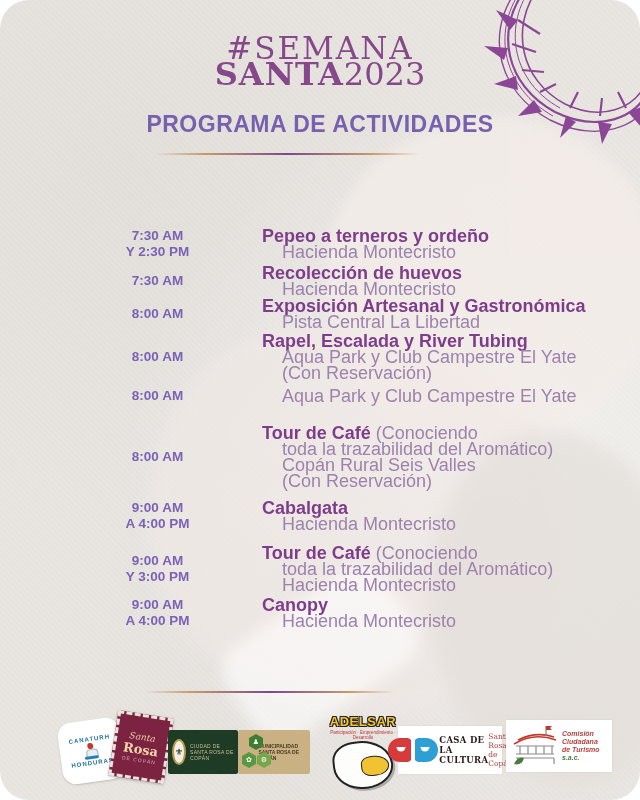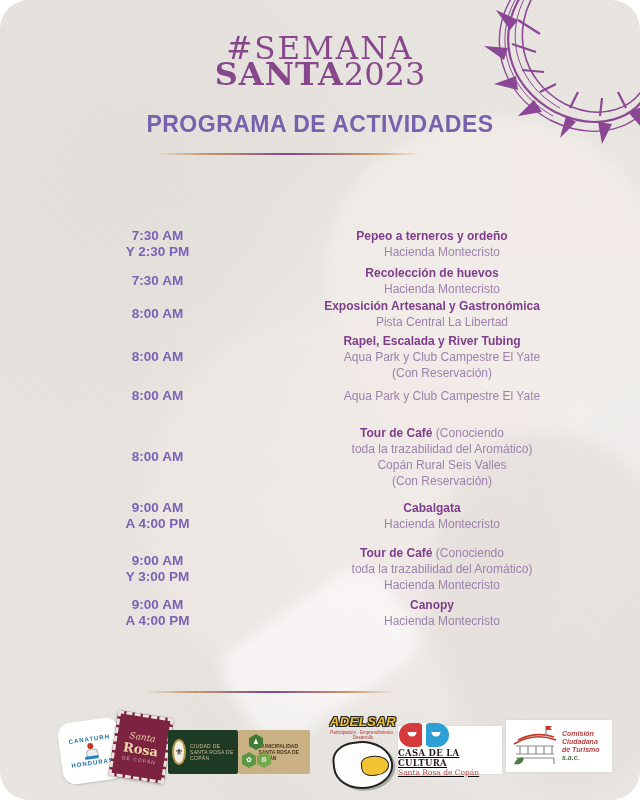--- a/index.html
+++ b/index.html
@@ -42,21 +42,21 @@
   .banner{position:absolute;left:50%;transform:translateX(-50%);top:177px;height:34px;
     background:#7c63b4;border-radius:17px;display:flex;align-items:center;padding:0 24px;
     outline:1px solid rgba(255,255,255,.5);outline-offset:-3px;}
   .banner span{font-family:"DejaVu Serif", serif;font-size:19px;letter-spacing:2px;color:#e7ddf2;}
 
   
   .sched{position:absolute;left:0;top:0;width:640px;}
   .row{position:absolute;left:0;width:640px;display:flex;align-items:center;}
   .time{width:205px;margin-left:55px;text-align:center;color:#7a62b4;font-weight:700;
     font-size:13.5px;line-height:16px;}
-  .info{margin-left:2px;width:340px;font-size:12px;line-height:16px;text-align:center;}
+  .info{margin-left:2px;width:340px;font-size:18px;line-height:16px;}
   .etitle{color:#7e3d8b;font-weight:700;}
   .erest{color:#9d82ad;font-weight:400;}
   .sub{color:#9d82ad;font-weight:400;margin-left:20px;}
 
   
   .logos{position:absolute;left:0;top:712px;width:640px;height:80px;}
   .logo{position:absolute;}
   .canaturh{left:60px;top:8px;width:62px;height:62px;background:#fff;transform:rotate(-8deg);
     border-radius:14px;box-shadow:0 1px 2px rgba(0,0,0,.18);display:flex;flex-direction:column;
     align-items:center;justify-content:center;}
@@ -82,29 +82,29 @@
   .hexcol{position:relative;width:30px;height:40px;}
   .hex{position:absolute;width:14px;height:16px;background:#5a9643;
     clip-path:polygon(50% 0,100% 25%,100% 75%,50% 100%,0 75%,0 25%);
     display:flex;align-items:center;justify-content:center;color:#fff;font-size:7px;}
   .hexA{left:8px;top:2px;background:#3f7d33;}
   .hexB{left:1px;top:20px;}
   .hexC{left:16px;top:20px;background:#76a84b;}
   .muni .mtxt{font-size:5px;font-weight:700;color:#4a3a22;line-height:6px;}
   .adelsar{left:324px;top:2px;width:78px;height:70px;}
   .adelsar .atitle{font-size:13px;font-weight:700;color:#f1c232;letter-spacing:.5px;
-    text-shadow:-1px -1px 0 #222,1px -1px 0 #222,-1px 1px 0 #222,1px 1px 0 #222;text-align:center;font-style:italic;}
+    text-shadow:-1px -1px 0 #222,1px -1px 0 #222,-1px 1px 0 #222,1px 1px 0 #222;text-align:center;}
   .adelsar .asub{font-size:4.5px;color:#b33;line-height:5px;text-align:center;margin:1px 0;}
   .map{position:relative;width:56px;height:44px;margin:0 auto;background:#fdfdfb;
     border:2px solid #222;border-radius:38% 55% 48% 52%;transform:rotate(-6deg);
     box-shadow:2px 2px 0 rgba(0,0,0,.25);}
   .map i{position:absolute;right:2px;top:14px;width:26px;height:18px;background:#f1c232;
     border:1.5px solid #222;border-radius:40% 60% 55% 45%;display:block;}
   .casa{left:398px;top:14px;width:104px;height:48px;background:#fff;display:flex;
-    flex-direction:column;justify-content:center;box-shadow:0 0 2px rgba(0,0,0,.08);text-decoration:underline;}
+    align-items:center;justify-content:center;box-shadow:0 0 2px rgba(0,0,0,.08);}
   .cc{display:flex;margin-bottom:1px;}
   .cc svg{display:block;}
   .casa .c1{font-family:"DejaVu Serif", serif;font-size:8.5px;font-weight:700;color:#2b1a1a;letter-spacing:.3px;}
   .casa .c2{font-family:"DejaVu Serif", serif;font-size:7.5px;color:#b5413d;}
   .comision{left:506px;top:8px;width:106px;height:52px;background:#fff;display:flex;
     align-items:center;padding:2px 4px;box-sizing:border-box;gap:4px;box-shadow:0 0 2px rgba(0,0,0,.08);}
   .comision .ctext{font-size:7px;font-weight:700;color:#b5413d;line-height:8px;font-style:italic;}
   .comision .ctext .sac{color:#4a7c3f;}
 </style>
 </head>

